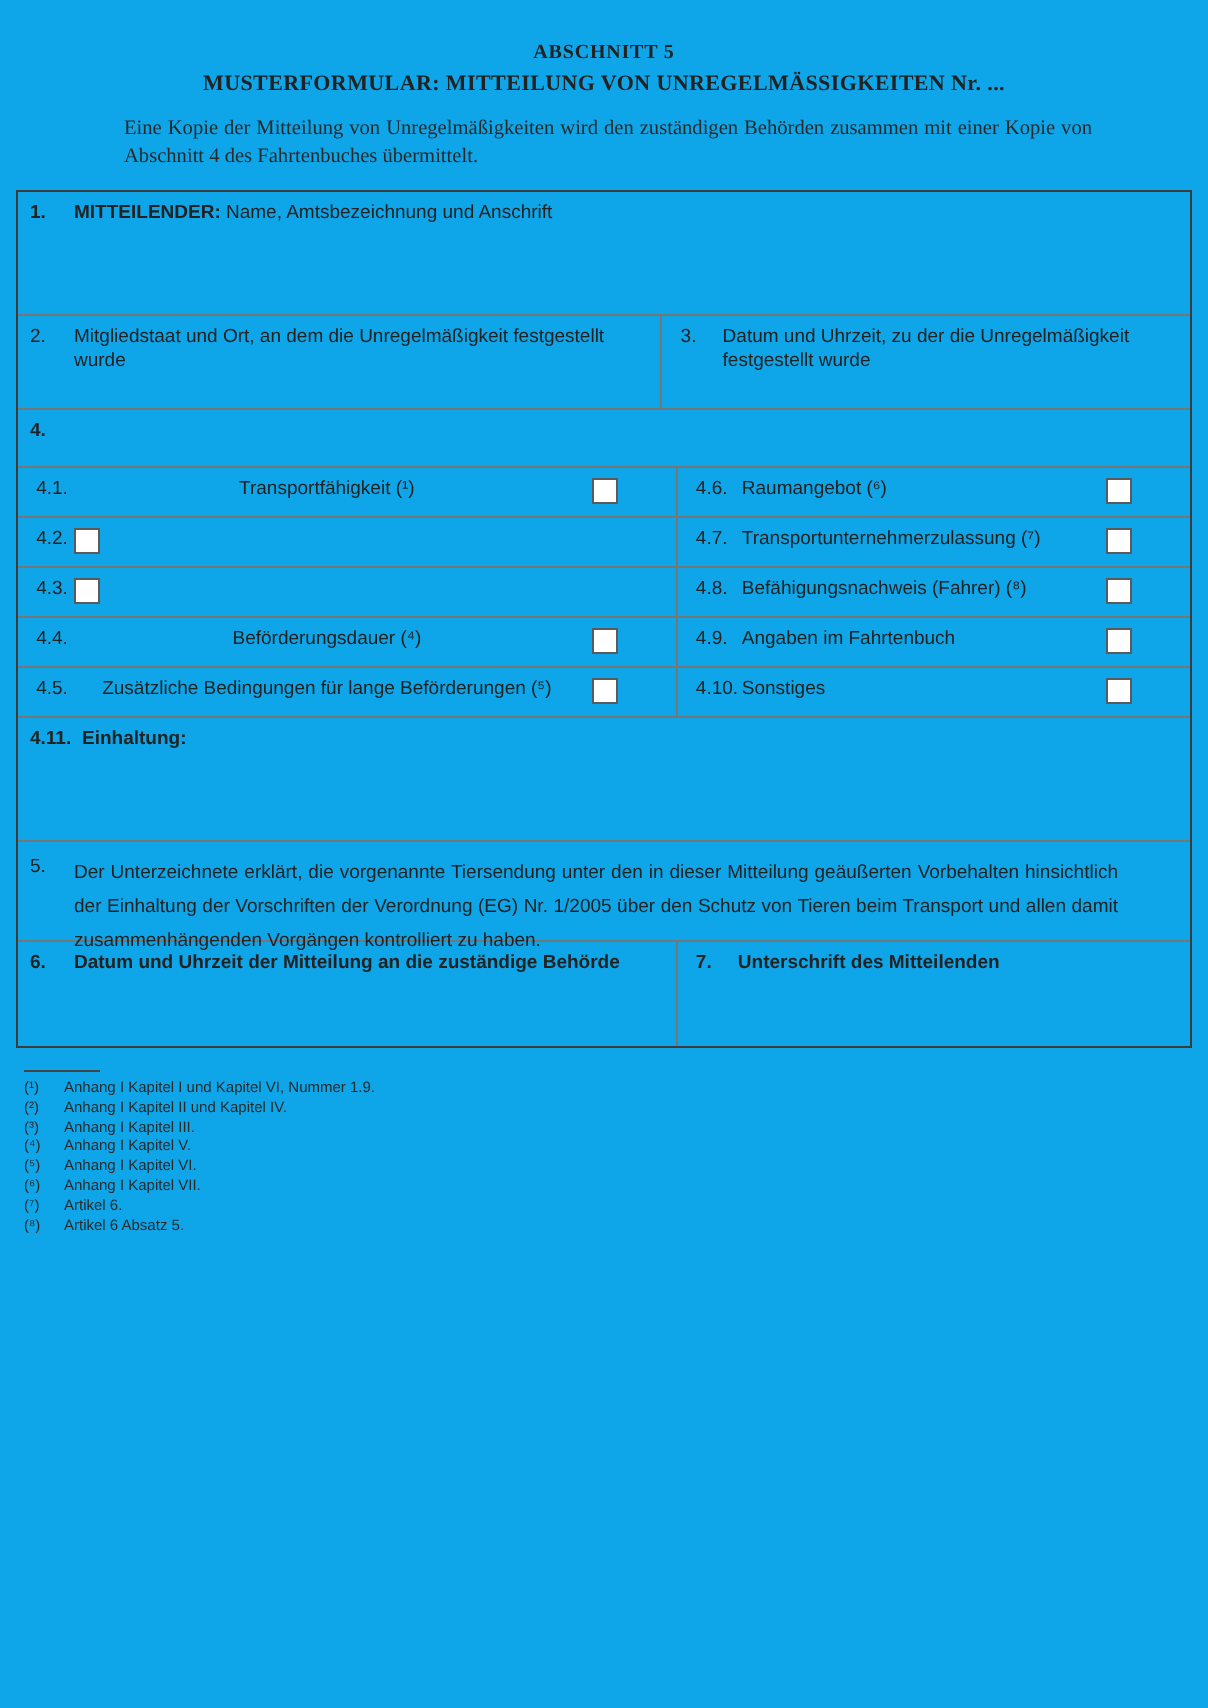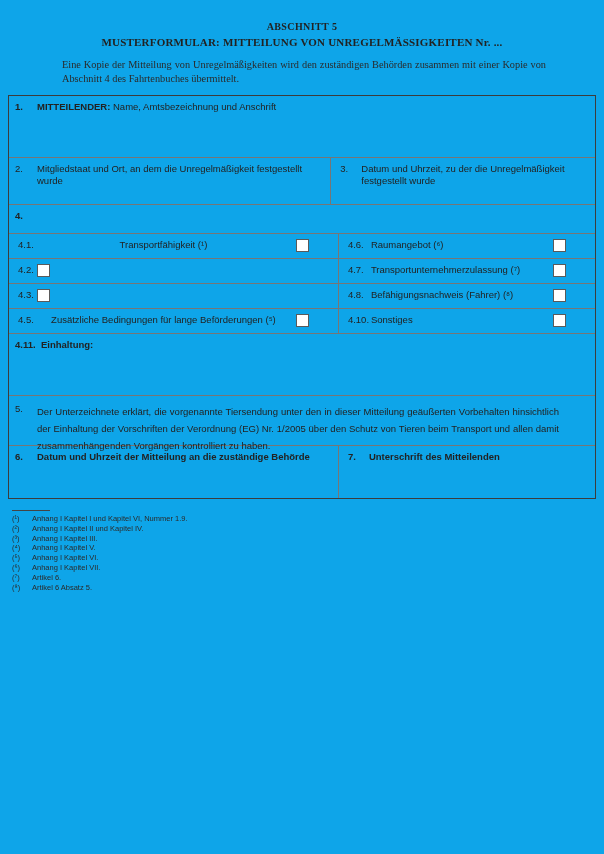--- a/index.html
+++ b/index.html
@@ -177,20 +177,36 @@
       </div>
       <div class="cell cell-r">
         <div class="check-cell">
           <span class="num num-wide" style="padding-left:9px">4.8.</span>
           <span class="lbl grow">Befähigungsnachweis (Fahrer) (⁸)</span>
           <span class="checkbox"></span>
         </div>
       </div>
     </div>
 
+    <div class="trow check-row">
+      <div class="cell cell-l">
+        <div class="check-cell">
+          <span class="num">4.4.</span>
+          <span class="lbl grow">Beförderungsdauer (⁴)</span>
+          <span class="checkbox"></span>
+        </div>
+      </div>
+      <div class="cell cell-r">
+        <div class="check-cell">
+          <span class="num num-wide" style="padding-left:9px">4.9.</span>
+          <span class="lbl grow">Angaben im Fahrtenbuch</span>
+          <span class="checkbox"></span>
+        </div>
+      </div>
+    </div>
 
     <div class="trow check-row">
       <div class="cell cell-l">
         <div class="check-cell">
           <span class="num">4.5.</span>
           <span class="lbl grow">Zusätzliche Bedingungen für lange Beförderungen (⁵)</span>
           <span class="checkbox"></span>
         </div>
       </div>
       <div class="cell cell-r">

